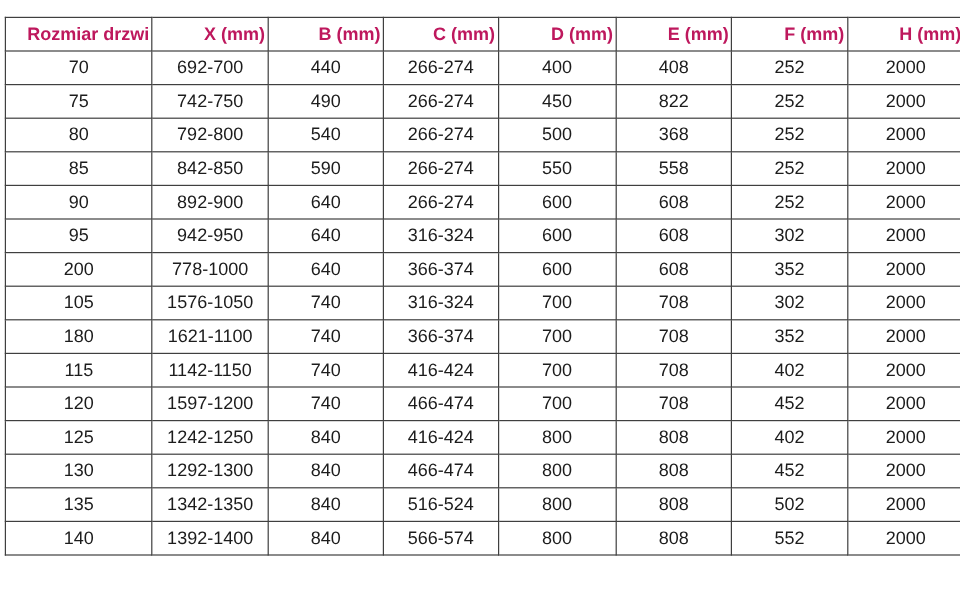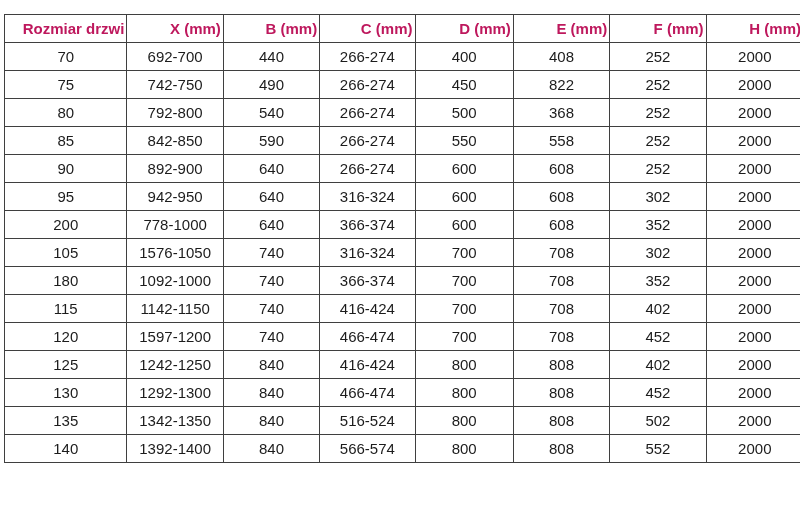--- a/index.html
+++ b/index.html
@@ -144,21 +144,21 @@
           <td>1576-1050</td>
           <td>740</td>
           <td>316-324</td>
           <td>700</td>
           <td>708</td>
           <td>302</td>
           <td>2000</td>
         </tr>
         <tr>
           <td>180</td>
-          <td>1092-1000</td>
+          <td>1621-1100</td>
           <td>740</td>
           <td>366-374</td>
           <td>700</td>
           <td>708</td>
           <td>352</td>
           <td>2000</td>
         </tr>
         <tr>
           <td>115</td>
           <td>1142-1150</td>

